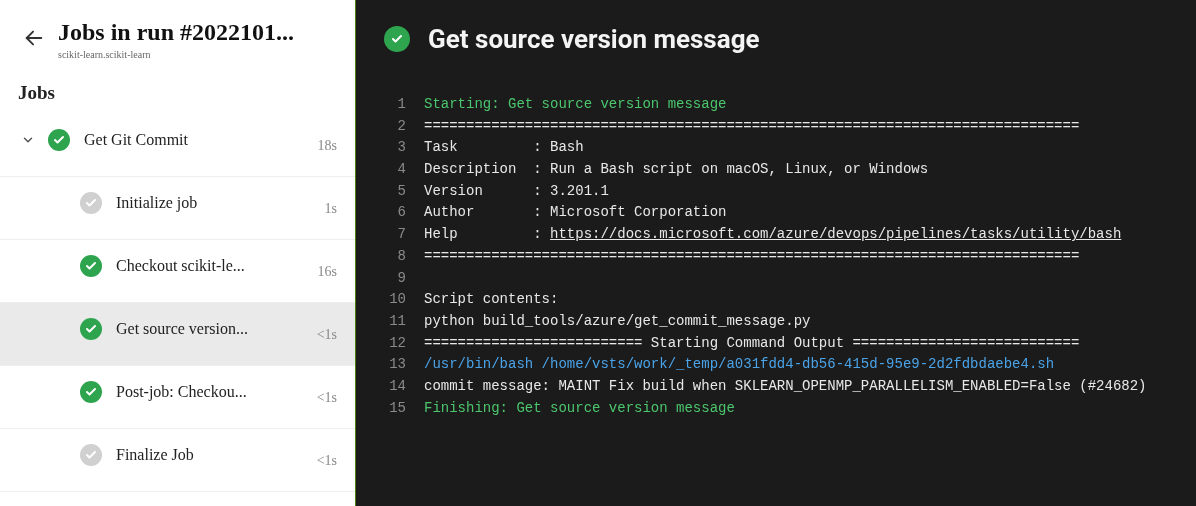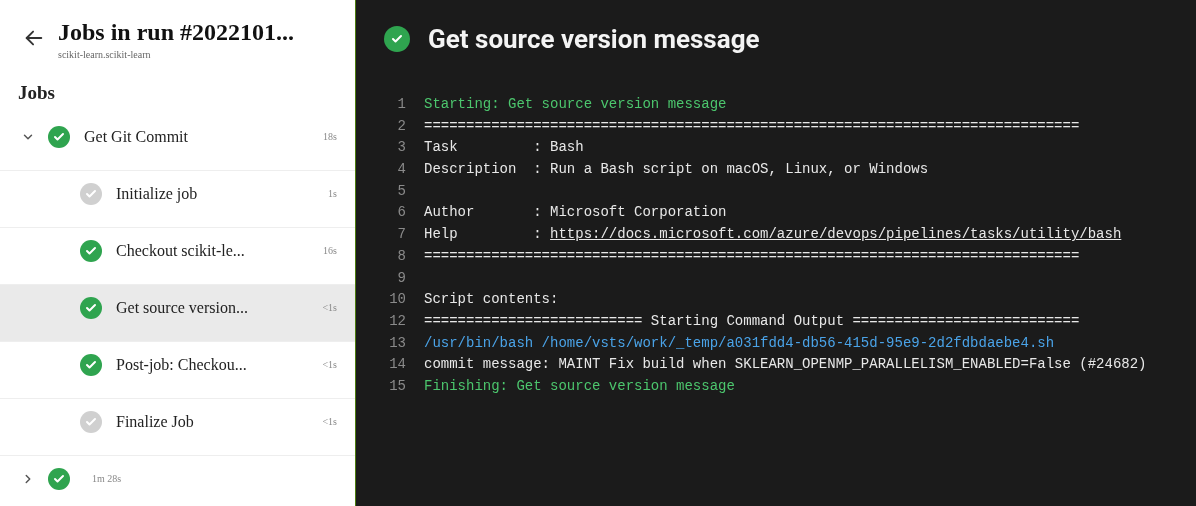--- a/index.html
+++ b/index.html
@@ -84,23 +84,24 @@
   .status-circle svg { width:12px; height:12px; }
   .row-label {
     flex:1;
     white-space:nowrap;
     overflow:hidden;
     text-overflow:ellipsis;
     color:#222;
   }
   .row-time {
     color:#888;
-    font-size:10px;
+    font-size:14px;
     margin-left:8px;
     flex-shrink:0;
+    margin-top:12px;
   }
   .step-row { padding-left: 50px; }
   .step-row.selected { background:#eaeaea; }
 
   
   .log-panel {
     flex:1;
     background:#1b1b1b;
     color:#d6d6d6;
     display:flex;
@@ -253,24 +254,25 @@
           <polyline points="20 6 9 17 4 12"></polyline>
         </svg>
     </div>
     <div class="log-title">Get source version message</div>
   </div>
   <div class="log-body" id="log-body">
       <div class="log-line"><span class="lineno">1</span><span class="log-text green">Starting: Get source version message</span></div>
       <div class="log-line"><span class="lineno">2</span><span class="log-text ">==============================================================================</span></div>
       <div class="log-line"><span class="lineno">3</span><span class="log-text ">Task         : Bash</span></div>
       <div class="log-line"><span class="lineno">4</span><span class="log-text ">Description  : Run a Bash script on macOS, Linux, or Windows</span></div>
-      <div class="log-line"><span class="lineno">5</span></div>
+      <div class="log-line"><span class="lineno">5</span><span class="log-text ">Version      : 3.201.1</span></div>
       <div class="log-line"><span class="lineno">6</span><span class="log-text ">Author       : Microsoft Corporation</span></div>
       <div class="log-line"><span class="lineno">7</span><span class="log-text "><span>Help         : </span><a href="#">https://docs.microsoft.com/azure/devops/pipelines/tasks/utility/bash</a></span></div>
       <div class="log-line"><span class="lineno">8</span><span class="log-text ">==============================================================================</span></div>
       <div class="log-line"><span class="lineno">9</span></div>
       <div class="log-line"><span class="lineno">10</span><span class="log-text ">Script contents:</span></div>
+      <div class="log-line"><span class="lineno">11</span><span class="log-text ">python build_tools/azure/get_commit_message.py</span></div>
       <div class="log-line"><span class="lineno">12</span><span class="log-text ">========================== Starting Command Output ===========================</span></div>
       <div class="log-line"><span class="lineno">13</span><span class="log-text blue">/usr/bin/bash /home/vsts/work/_temp/a031fdd4-db56-415d-95e9-2d2fdbdaebe4.sh</span></div>
       <div class="log-line"><span class="lineno">14</span><span class="log-text ">commit message: MAINT Fix build when SKLEARN_OPENMP_PARALLELISM_ENABLED=False (#24682)</span></div>
       <div class="log-line"><span class="lineno">15</span><span class="log-text green">Finishing: Get source version message</span></div>
     </div>
 </div>
 
 </body></html>

